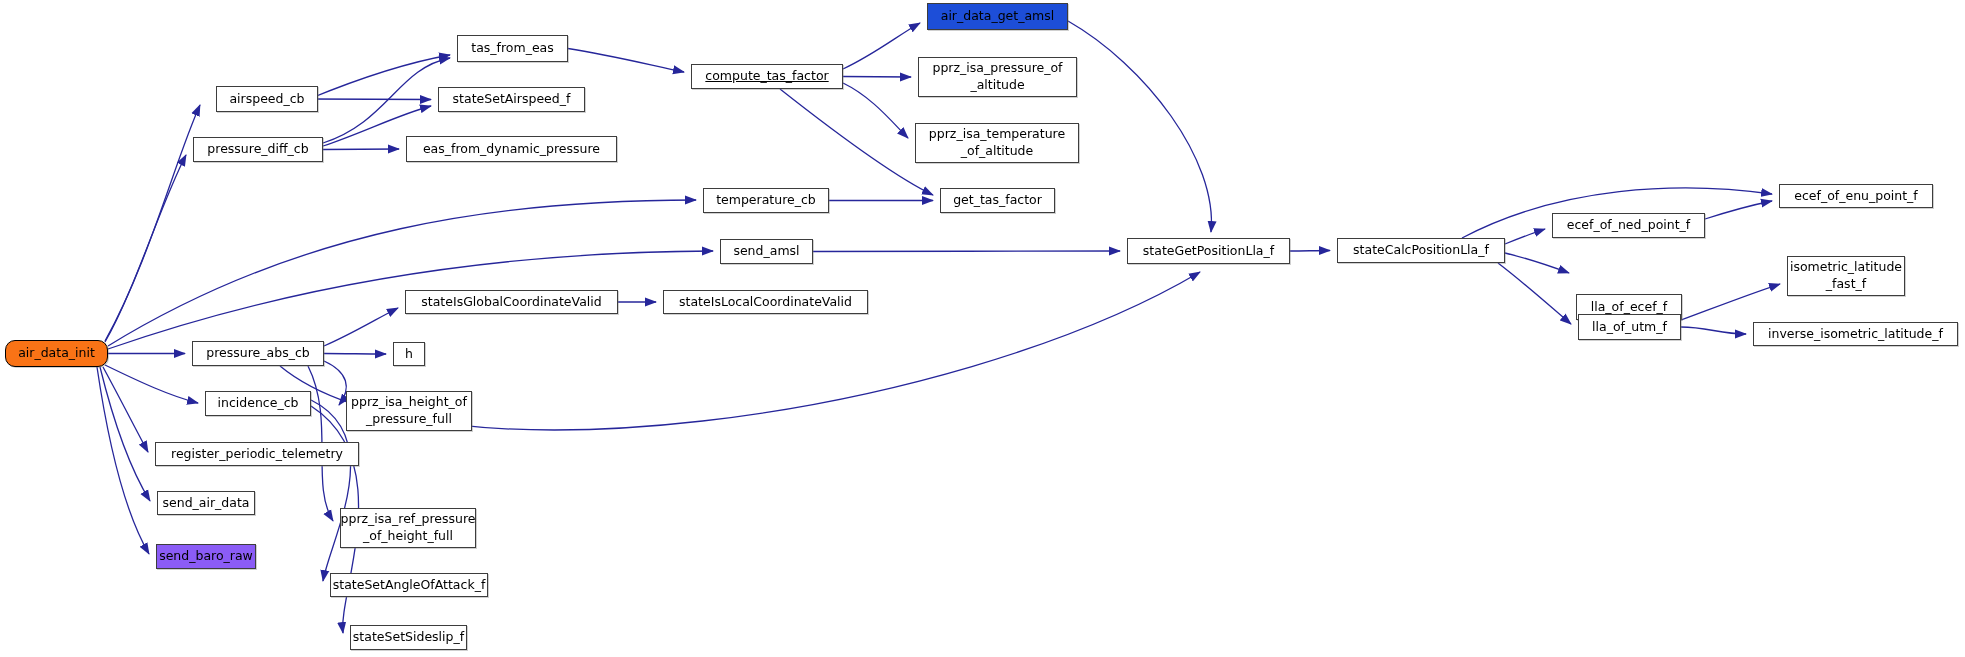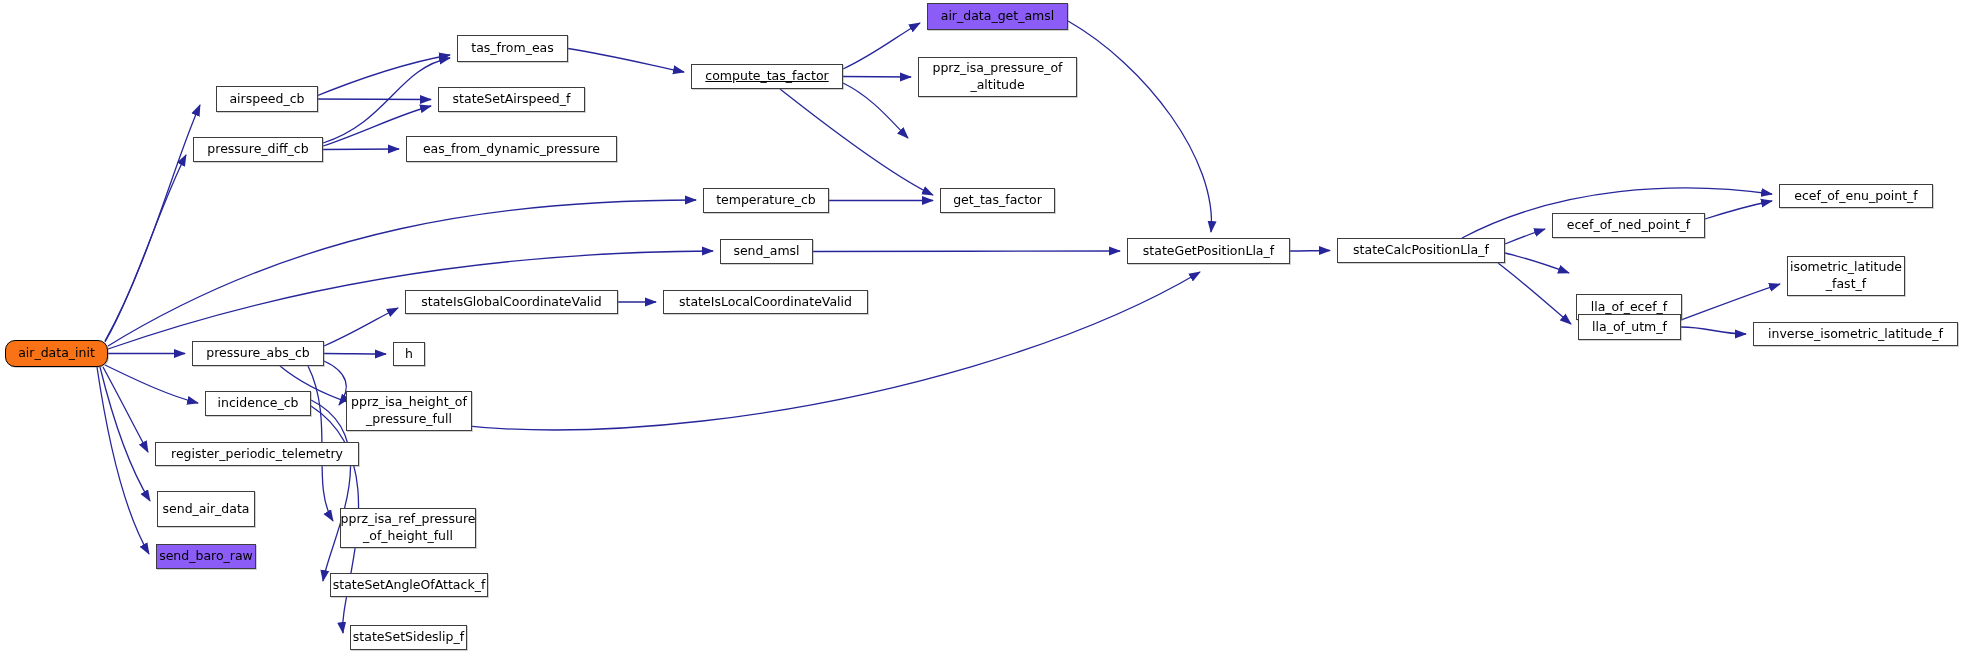--- a/index.html
+++ b/index.html
@@ -91,35 +91,37 @@
       </g>
   </svg>
   <div class="nodes">
       <div class="node highlight" style="left: 5px; top: 340px; width: 103px; height: 27px; background: #f97316; border-color: rgb(0, 0, 0); border-radius: 10px;">air_data_init</div>
       <div class="node" style="left: 216px; top: 86px; width: 102px; height: 26px; background: rgb(255, 255, 255); border-color: rgb(61, 61, 61); color: rgb(0, 0, 0);">airspeed_cb</div>
       <div class="node" style="left: 193px; top: 137px; width: 130px; height: 25px; background: rgb(255, 255, 255); border-color: rgb(61, 61, 61); color: rgb(0, 0, 0);">pressure_diff_cb</div>
       <div class="node" style="left: 457px; top: 35px; width: 111px; height: 27px; background: rgb(255, 255, 255); border-color: rgb(61, 61, 61); color: rgb(0, 0, 0);">tas_from_eas</div>
       <div class="node" style="left: 438px; top: 87px; width: 147px; height: 25px; background: rgb(255, 255, 255); border-color: rgb(61, 61, 61); color: rgb(0, 0, 0);">stateSetAirspeed_f</div>
       <div class="node" style="left: 406px; top: 136px; width: 211px; height: 26px; background: rgb(255, 255, 255); border-color: rgb(61, 61, 61); color: rgb(0, 0, 0);">eas_from_dynamic_pressure</div>
       <div class="node" style="left: 691px; top: 64px; width: 152px; height: 25px; background: rgb(255, 255, 255); border-color: rgb(61, 61, 61); color: rgb(0, 0, 0); text-decoration: underline;">compute_tas_factor</div>
-      <div class="node" style="left: 927px; top: 3px; width: 141px; height: 27px; background: #8b5cf6; border-color: rgb(61, 61, 61); color: rgb(0, 0, 0);">air_data_get_amsl</div>
+      <div class="node" style="left: 927px; top: 3px; width: 141px; height: 27px; background: #1d4ed8; border-color: rgb(61, 61, 61); color: rgb(0, 0, 0);">air_data_get_amsl</div>
       <div class="node" style="left: 918px; top: 57px; width: 159px; height: 40px; background: rgb(255, 255, 255); border-color: rgb(61, 61, 61); color: rgb(0, 0, 0);">pprz_isa_pressure_of
 _altitude</div>
+      <div class="node" style="left: 915px; top: 123px; width: 164px; height: 40px; background: rgb(255, 255, 255); border-color: rgb(61, 61, 61); color: rgb(0, 0, 0);">pprz_isa_temperature
+_of_altitude</div>
       <div class="node" style="left: 703px; top: 188px; width: 126px; height: 25px; background: rgb(255, 255, 255); border-color: rgb(61, 61, 61); color: rgb(0, 0, 0);">temperature_cb</div>
       <div class="node" style="left: 940px; top: 188px; width: 115px; height: 25px; background: rgb(255, 255, 255); border-color: rgb(61, 61, 61); color: rgb(0, 0, 0);">get_tas_factor</div>
       <div class="node" style="left: 720px; top: 239px; width: 93px; height: 25px; background: rgb(255, 255, 255); border-color: rgb(61, 61, 61); color: rgb(0, 0, 0);">send_amsl</div>
       <div class="node" style="left: 405px; top: 290px; width: 213px; height: 24px; background: rgb(255, 255, 255); border-color: rgb(61, 61, 61); color: rgb(0, 0, 0);">stateIsGlobalCoordinateValid</div>
       <div class="node" style="left: 663px; top: 290px; width: 205px; height: 24px; background: rgb(255, 255, 255); border-color: rgb(61, 61, 61); color: rgb(0, 0, 0); text-align: center;">stateIsLocalCoordinateValid</div>
       <div class="node" style="left: 192px; top: 341px; width: 132px; height: 25px; background: rgb(255, 255, 255); border-color: rgb(61, 61, 61); color: rgb(0, 0, 0);">pressure_abs_cb</div>
       <div class="node" style="left: 393px; top: 342px; width: 32px; height: 24px; background: rgb(255, 255, 255); border-color: rgb(61, 61, 61); color: rgb(0, 0, 0);">h</div>
       <div class="node" style="left: 205px; top: 391px; width: 106px; height: 25px; background: rgb(255, 255, 255); border-color: rgb(61, 61, 61); color: rgb(0, 0, 0);">incidence_cb</div>
       <div class="node" style="left: 346px; top: 391px; width: 126px; height: 40px; background: rgb(255, 255, 255); border-color: rgb(61, 61, 61); color: rgb(0, 0, 0);">pprz_isa_height_of
 _pressure_full</div>
       <div class="node" style="left: 155px; top: 442px; width: 204px; height: 24px; background: rgb(255, 255, 255); border-color: rgb(61, 61, 61); color: rgb(0, 0, 0);">register_periodic_telemetry</div>
-      <div class="node" style="left: 157px; top: 491px; width: 98px; height: 36px; background: rgb(255, 255, 255); border-color: rgb(61, 61, 61); color: rgb(0, 0, 0);">send_air_data</div>
+      <div class="node" style="left: 157px; top: 491px; width: 98px; height: 24px; background: rgb(255, 255, 255); border-color: rgb(61, 61, 61); color: rgb(0, 0, 0);">send_air_data</div>
       <div class="node" style="left: 156px; top: 544px; width: 100px; height: 25px; background: #8b5cf6; border-color: rgb(61, 61, 61); color: rgb(0, 0, 0);">send_baro_raw</div>
       <div class="node" style="left: 340px; top: 508px; width: 136px; height: 40px; background: rgb(255, 255, 255); border-color: rgb(61, 61, 61); color: rgb(0, 0, 0);">pprz_isa_ref_pressure
 _of_height_full</div>
       <div class="node" style="left: 330px; top: 573px; width: 158px; height: 24px; background: rgb(255, 255, 255); border-color: rgb(61, 61, 61); color: rgb(0, 0, 0);">stateSetAngleOfAttack_f</div>
       <div class="node" style="left: 350px; top: 625px; width: 117px; height: 25px; background: rgb(255, 255, 255); border-color: rgb(61, 61, 61); color: rgb(0, 0, 0);">stateSetSideslip_f</div>
       <div class="node" style="left: 1127px; top: 238px; width: 163px; height: 26px; background: rgb(255, 255, 255); border-color: rgb(61, 61, 61); color: rgb(0, 0, 0);">stateGetPositionLla_f</div>
       <div class="node" style="left: 1337px; top: 238px; width: 168px; height: 25px; background: rgb(255, 255, 255); border-color: rgb(61, 61, 61); color: rgb(0, 0, 0);">stateCalcPositionLla_f</div>
       <div class="node" style="left: 1779px; top: 184px; width: 154px; height: 24px; background: rgb(255, 255, 255); border-color: rgb(61, 61, 61); color: rgb(0, 0, 0);">ecef_of_enu_point_f</div>
       <div class="node" style="left: 1552px; top: 213px; width: 153px; height: 25px; background: rgb(255, 255, 255); border-color: rgb(61, 61, 61); color: rgb(0, 0, 0);">ecef_of_ned_point_f</div>
       <div class="node" style="left: 1576px; top: 262px; width: 106px; height: 26px; background: rgb(255, 255, 255); border-color: rgb(61, 61, 61); color: rgb(0, 0, 0); margin-top: 32px;">lla_of_ecef_f</div>

